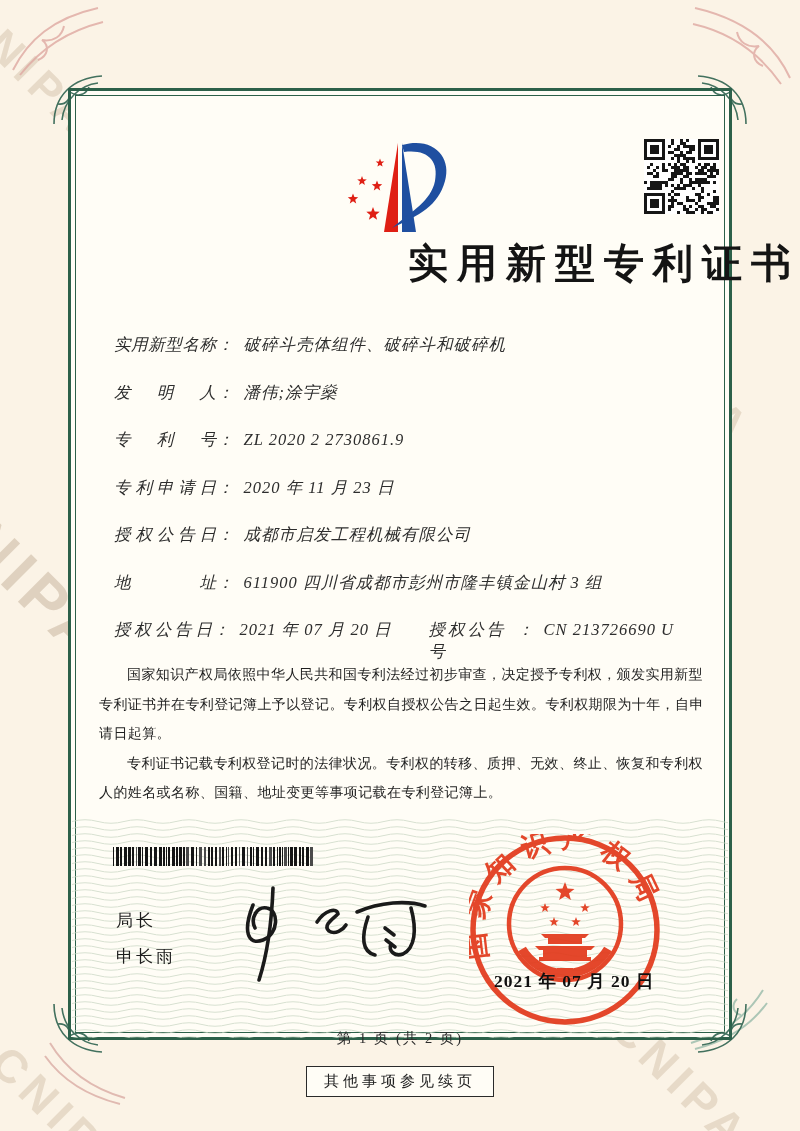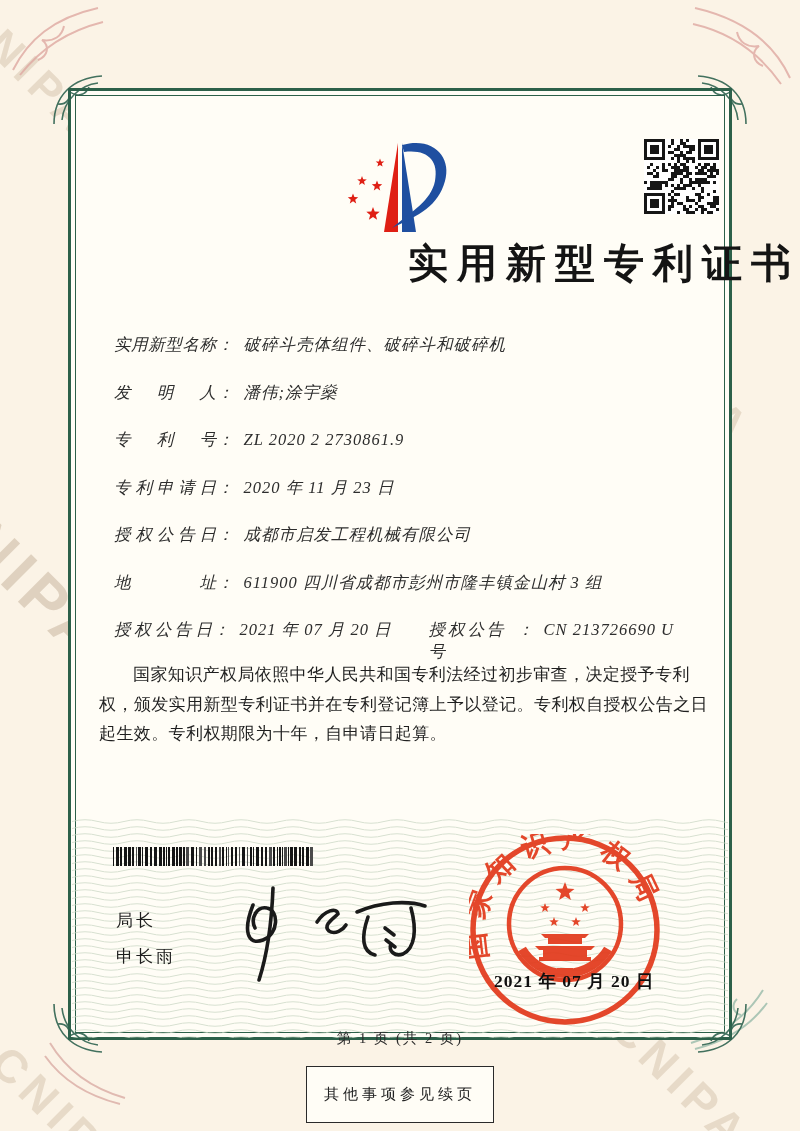--- a/index.html
+++ b/index.html
@@ -23,33 +23,33 @@
   .title{position:absolute;left:0;right:0;top:236px;z-index:4;text-align:right;
          font-size:40px;font-weight:bold;letter-spacing:9px;color:#141414;}
   .fields{position:absolute;left:114px;top:334px;width:560px;z-index:4;}
   .frow{display:flex;align-items:baseline;margin-bottom:25.5px;font-size:16.5px;color:#2d2d2d;height:22px;font-style:italic;}
   .flabel{display:inline-block;width:102px;text-align:justify;text-align-last:justify;}
   .fcolon{margin:0 10px 0 1px;}
   .fvalue{letter-spacing:1px;white-space:nowrap;}
   .pair2{margin-left:37px;display:flex;align-items:baseline;}
   .pair2 .flabel2{letter-spacing:3px;}
   .paras{position:absolute;left:99px;top:660px;width:618px;z-index:4;}
-  .paras p{margin:0;text-indent:2em;font-size:17px;line-height:29.5px;letter-spacing:0.4px;color:#1f1f1f;}
+  .paras p{margin:0;text-indent:2em;font-size:14px;line-height:29.5px;letter-spacing:0.4px;color:#1f1f1f;}
   .barcode{position:absolute;left:113px;top:847px;z-index:4;}
   .official{position:absolute;left:116px;top:903px;z-index:5;
             font-family:"Liberation Sans","DejaVu Sans",sans-serif;font-size:17px;
             letter-spacing:3px;color:#1d1d1d;line-height:36px;}
   .signature{position:absolute;left:225px;top:880px;z-index:5;}
   .seal{position:absolute;left:469px;top:834px;z-index:4;}
   .seal-date{position:absolute;left:494px;top:969px;z-index:6;font-size:17.5px;font-weight:bold;
              letter-spacing:1px;color:#101010;}
   .page-info{position:absolute;left:68px;width:664px;top:1029px;z-index:4;text-align:center;
              font-size:14.5px;letter-spacing:2px;color:#2c2c2c;}
   .note-box{position:absolute;left:50%;transform:translateX(-50%);top:1066px;z-index:4;
-            border:1.5px solid #2a2a2a;background:#fffdf6;padding:18px 17px;
+            border:1.5px solid #2a2a2a;background:#fffdf6;padding:5px 17px;
             font-size:15px;letter-spacing:4px;color:#222;white-space:nowrap;}
 </style>
 </head>
 <body>
 
 <div id="page">
 
   <span class="wm" style="left:-15px;top:-8px;font-size:44px;">CNIPA</span>
   <span class="wm" style="left:185px;top:115px;font-size:46px;">CNIPA</span>
   <span class="wm" style="left:640px;top:295px;font-size:46px;">CNIPA</span>
@@ -392,20 +392,21 @@
       <span class="pair2">
         <span class="flabel2">授权公告号</span>
           <span class="fcolon">：</span>
         <span class="fvalue">CN 213726690 U</span>
       </span>
     </div>
   </div>
 
   <div class="paras">
     <p>国家知识产权局依照中华人民共和国专利法经过初步审查，决定授予专利权，颁发实用新型专利证书并在专利登记簿上予以登记。专利权自授权公告之日起生效。专利权期限为十年，自申请日起算。</p>
+    <p>专利证书记载专利权登记时的法律状况。专利权的转移、质押、无效、终止、恢复和专利权人的姓名或名称、国籍、地址变更等事项记载在专利登记簿上。</p>
   </div>
 
   <svg class="barcode" id="barcode" width="204" height="19">
       <rect x="0" y="0" width="1" height="19" fill="#151515"></rect>
       <rect x="3" y="0" width="3" height="19" fill="#151515"></rect>
       <rect x="7" y="0" width="2" height="19" fill="#151515"></rect>
       <rect x="11" y="0" width="3" height="19" fill="#151515"></rect>
       <rect x="15" y="0" width="3" height="19" fill="#151515"></rect>
       <rect x="19" y="0" width="2" height="19" fill="#151515"></rect>
       <rect x="23" y="0" width="1" height="19" fill="#4a4a4a"></rect>

